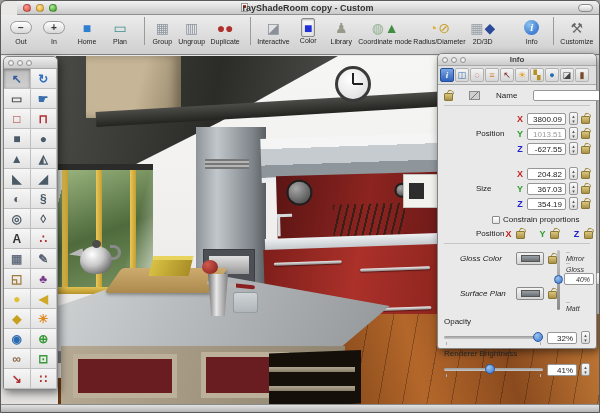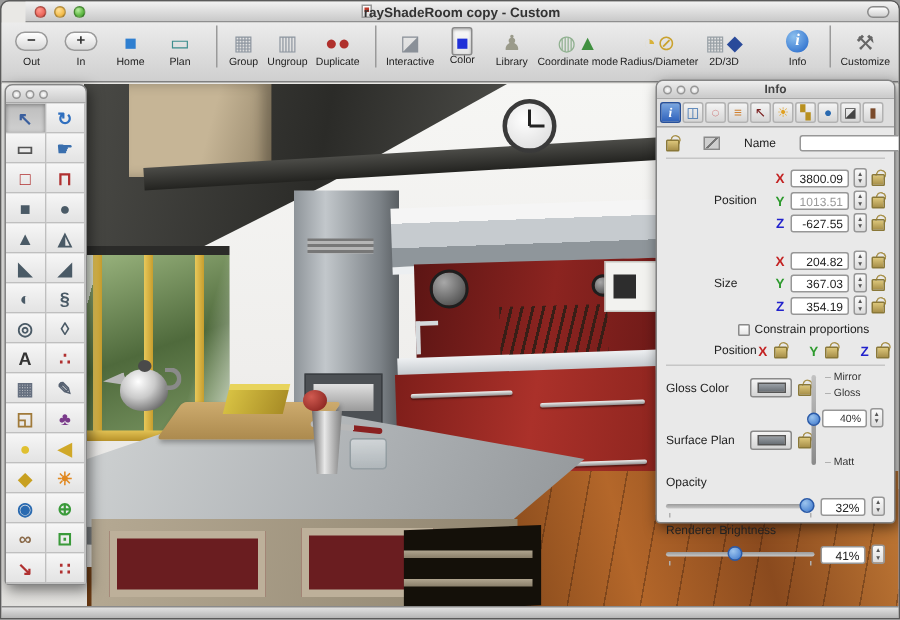--- a/index.html
+++ b/index.html
@@ -179,21 +179,21 @@
   .field.small{flex:0 0 30px;}
   .stepper{width:9px;height:13px;border:1px solid #979797;border-radius:2px;background:linear-gradient(#fafafa,#dcdcdc);
     display:flex;flex-direction:column;align-items:center;justify-content:center;color:#555;flex:0 0 auto;}
   .stepper::before{content:'▴';font-size:5px;line-height:5px;}
   .stepper::after{content:'▾';font-size:5px;line-height:5px;}
   .chkrow{margin:3px 0 2px 48px;display:flex;align-items:center;gap:3px;}
   .checkbox{width:8px;height:8px;border:1px solid #8a8a8a;border-radius:1px;background:linear-gradient(#fff,#e6e6e6);}
   .rotrow{display:flex;align-items:center;margin:4px 0 2px 0;}
   .rotrow .vec-label{width:40px;}
   .rgrp{display:flex;align-items:center;gap:4px;margin-right:13px;}
-  .gloss-wrap{display:flex;margin:2px 0;}
+  .gloss-wrap{display:flex;margin:2px 16px;font-style:italic;}
   .gcol{flex:1;}
   .grow{display:flex;align-items:center;gap:4px;}
   .grow.first{margin-top:4px;}
   .grow.second{margin-top:22px;}
   .swatch-btn{width:28px;height:13px;border:1px solid #8a8a8a;border-radius:2px;
     background:linear-gradient(#f4f4f4,#d4d4d4);display:flex;align-items:center;justify-content:center;}
   .swatch-in{width:19px;height:7px;border:1px solid #555;background:linear-gradient(#9aa0a6,#6a7076);}
   .vslider{width:62px;display:flex;gap:4px;}
   .vtrack{width:3px;height:60px;background:linear-gradient(#c2c2c2,#8a8a8a);border-radius:2px;position:relative;margin-top:2px;}
   .vthumb{position:absolute;top:25px;left:-3px;width:9px;height:9px;border-radius:50%;

